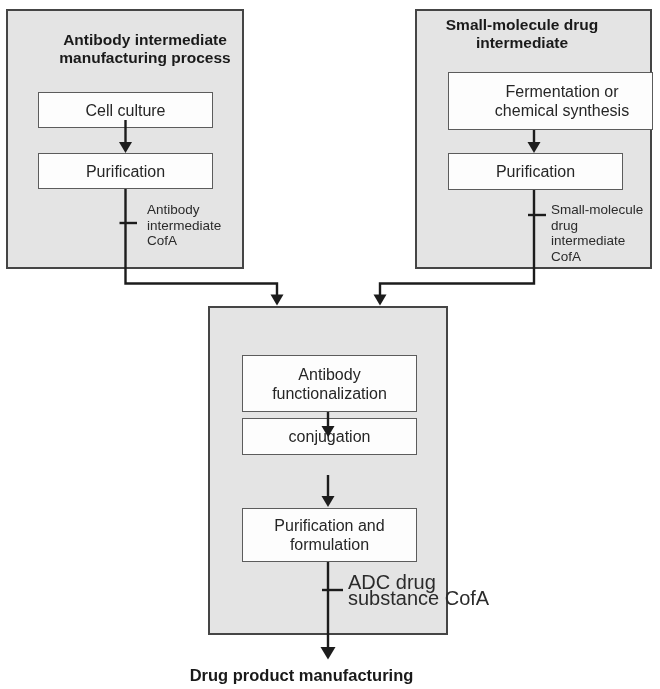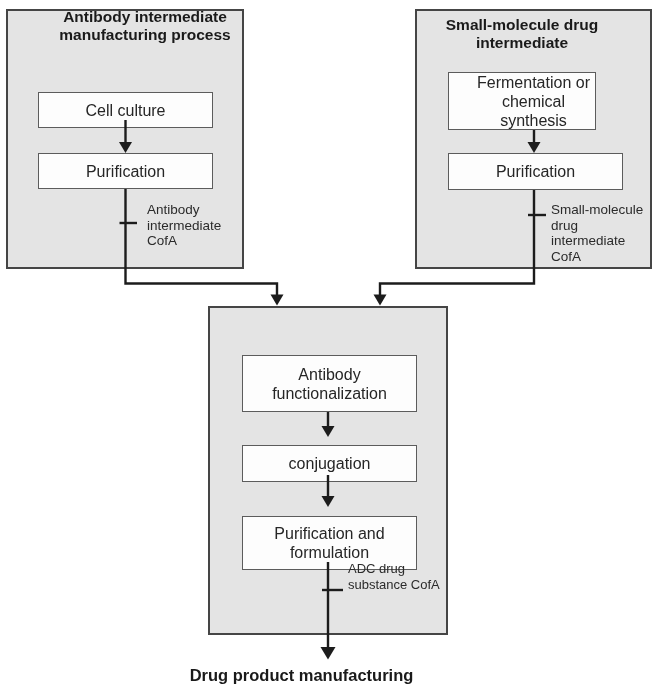--- a/index.html
+++ b/index.html
@@ -82,60 +82,60 @@
     fill: #1c1c1c;
     stroke: none;
   }
 </style>
 </head>
 <body>
 
 <div class="canvas">
 
   <div class="panel" style="left:6px; top:9px; width:238px; height:260px;"></div>
-  <div class="panel-title" style="left:6px; top:8px; width:278px;">Antibody intermediate
+  <div class="panel-title" style="left:6px; top:31px; width:278px;">Antibody intermediate
 manufacturing process</div>
   <div class="step" style="left:38px; top:92px; width:175px; height:36px;">
     <span class="step-label">Cell culture</span>
   </div>
   <div class="step" style="left:38px; top:153px; width:175px; height:36px;">
     <span class="step-label">Purification</span>
   </div>
   <div class="cofa-label" style="left:147px; top:202px;">Antibody
 intermediate
 CofA</div>
 
   <div class="panel" style="left:415px; top:9px; width:237px; height:260px;"></div>
   <div class="panel-title" style="left:415px; top:16px; width:214px;">Small-molecule drug
 intermediate</div>
-  <div class="step" style="left:448px; top:72px; width:148px; height:58px;padding-left:23px;">
+  <div class="step" style="left:448px; top:72px; width:205px; height:58px;padding-left:23px;">
     <span class="step-label">Fermentation or
 chemical synthesis</span>
   </div>
   <div class="step" style="left:448px; top:153px; width:175px; height:37px;">
     <span class="step-label">Purification</span>
   </div>
   <div class="cofa-label" style="left:551px; top:202px;">Small-molecule
 drug
 intermediate
 CofA</div>
 
   <div class="panel" style="left:208px; top:306px; width:240px; height:329px;"></div>
   <div class="step" style="left:242px; top:355px; width:175px; height:57px;">
     <span class="step-label">Antibody
 functionalization</span>
   </div>
-  <div class="step" style="left:242px; top:445px; width:175px; height:37px;">
+  <div class="step" style="left:242px; top:418px; width:175px; height:37px;">
     <span class="step-label">conjugation</span>
   </div>
-  <div class="step" style="left:242px; top:508px; width:175px; height:54px;margin-top:8px;">
+  <div class="step" style="left:242px; top:508px; width:175px; height:54px;">
     <span class="step-label">Purification and
 formulation</span>
   </div>
-  <div class="cofa-label" style="left:348px; top:561px; font-size:13px; line-height:16px;">ADC drug
+  <div class="cofa-label" style="left:348px; top:574px; font-size:20px; line-height:16px;">ADC drug
 substance CofA</div>
 
   <div class="footer-label">Drug product manufacturing</div>
 
   <svg class="connectors" viewBox="0 0 660 689">
 
     <line x1="125.5" y1="120" x2="125.5" y2="143"></line>
     <polygon points="119,142 132,142 125.5,153"></polygon>
 
     <line x1="534" y1="130" x2="534" y2="143"></line>

